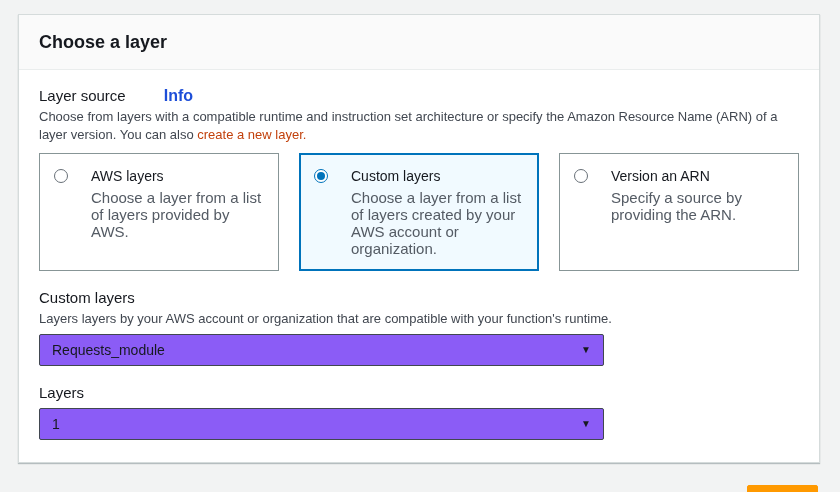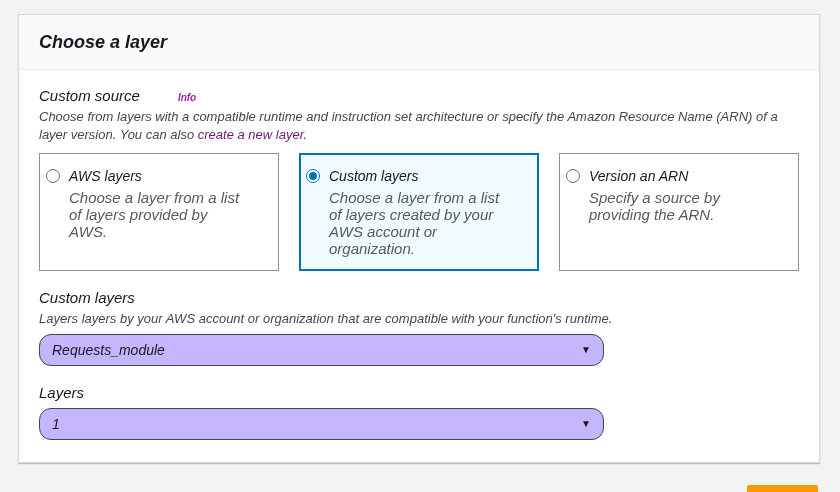--- a/index.html
+++ b/index.html
@@ -7,64 +7,63 @@
   body {
     background: #f2f3f3;
     font-family: "Liberation Sans", "DejaVu Sans", sans-serif;
     color: #16191f;
   }
   .panel {
     margin: 14px 20px 0 18px;
     background: #ffffff;
     border: 1px solid #d5dbdb;
     box-shadow: 0 1px 1px 0 rgba(0,28,36,0.25);
-    font-style: italic;
   }
   .panel-header {
     background: #fafafa;
     border-bottom: 1px solid #eaeded;
     padding: 17px 20px 16px 20px;
   }
   .panel-title {
     font-size: 18px;
     font-weight: bold;
     color: #16191f;
   }
   .panel-body { padding: 16px 20px 22px 20px; }
 
   .field-label-row { display: flex; align-items: baseline; }
   .field-label { font-size: 15px; color: #16191f; line-height: 19px; }
   .info-link {
-    font-size: 10px;
-    font-weight: bold;
-    color: #a21caf;
+    font-size: 16px;
+    font-weight: bold;
+    color: #1d4ed8;
     margin-left: 10px;
     text-decoration: none;
     cursor: pointer;
     padding-left: 28px;
   }
   .section-desc {
     font-size: 13px;
     color: #414750;
     line-height: 18px;
     margin-top: 3px;
     max-width: 764px;
   }
-  .text-link { color: #701a75; text-decoration: none; cursor: pointer; text-align: center; }
+  .text-link { color: #c2410c; text-decoration: none; cursor: pointer; text-align: center; }
 
   .tiles { display: flex; gap: 20px; margin-top: 9px; }
   .tile {
     flex: 1 1 0;
     background: #ffffff;
     border: 1px solid #879596;
-    padding: 13px 6px;
+    padding: 13px 14px;
     min-height: 86px;
     display: flex;
     align-items: flex-start;
-    gap: 9px;
+    gap: 23px;
     cursor: pointer;
   }
   .tile.selected {
     background: #f1faff;
     border-color: #0073bb;
     box-shadow: inset 0 0 0 1px #0073bb;
   }
   .radio {
     width: 14px; height: 14px;
     border-radius: 50%;
@@ -84,23 +83,23 @@
     background: #0073bb;
   }
   .tile-title { font-size: 14px; line-height: 18px; color: #16191f; }
   .tile-desc { font-size: 15px; line-height: 17px; color: #545b64; margin-top: 4px; max-width: 178px; }
 
   .form-section { margin-top: 17px; }
   .select {
     width: 565px;
     height: 32px;
     margin-top: 6px;
-    background: #c4b5fd;
+    background: #8b5cf6;
     border: 1px solid #414750;
-    border-radius: 12px;
+    border-radius: 2px;
     display: flex;
     align-items: center;
     justify-content: space-between;
     padding: 0 12px;
     cursor: pointer;
   }
   .select-value { font-size: 14px; color: #16191f; }
   .caret { font-size: 10px; color: #16191f; line-height: 1; }
 
   .footer {
@@ -136,21 +135,21 @@
 <body>
 
 <div class="panel">
   <div class="panel-header">
     <div class="panel-title">Choose a layer</div>
   </div>
 
   <div class="panel-body">
 
     <div class="field-label-row">
-      <span class="field-label">Custom source</span>
+      <span class="field-label">Layer source</span>
       <a class="info-link">Info</a>
     </div>
     <div class="section-desc"><span>Choose from layers with a compatible runtime and instruction set architecture or specify the Amazon Resource Name (ARN) of a layer version. You can also </span><a class="text-link">create a new layer.</a></div>
 
     <div class="tiles">
 
       <div class="tile">
         <span class="radio"></span>
         <div>
           <div class="tile-title">AWS layers</div>

